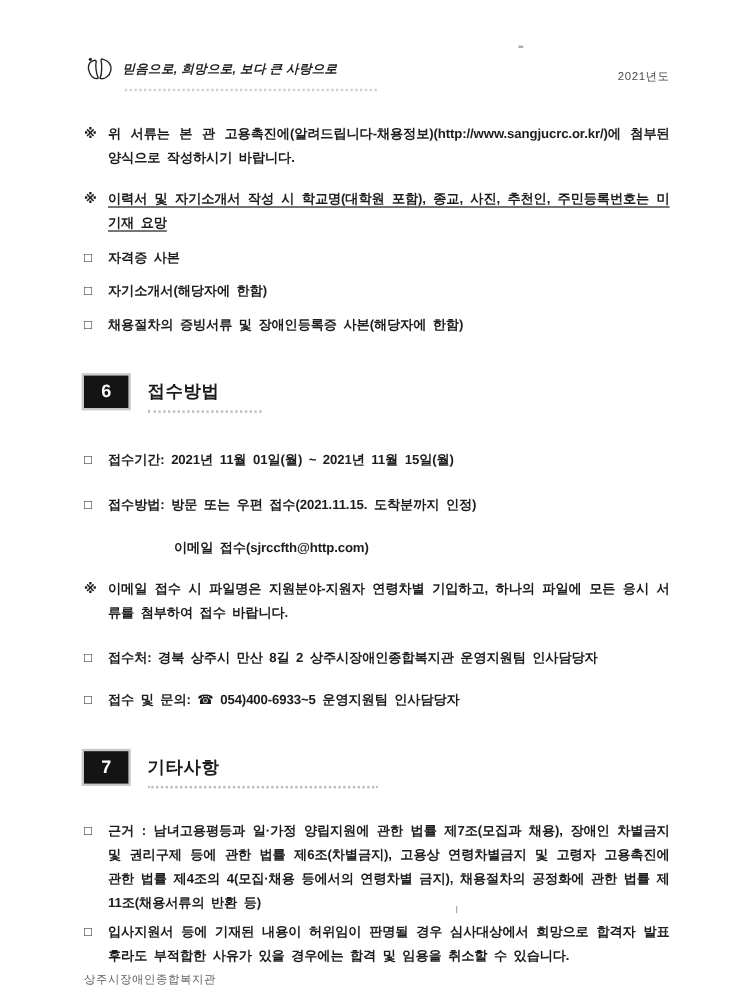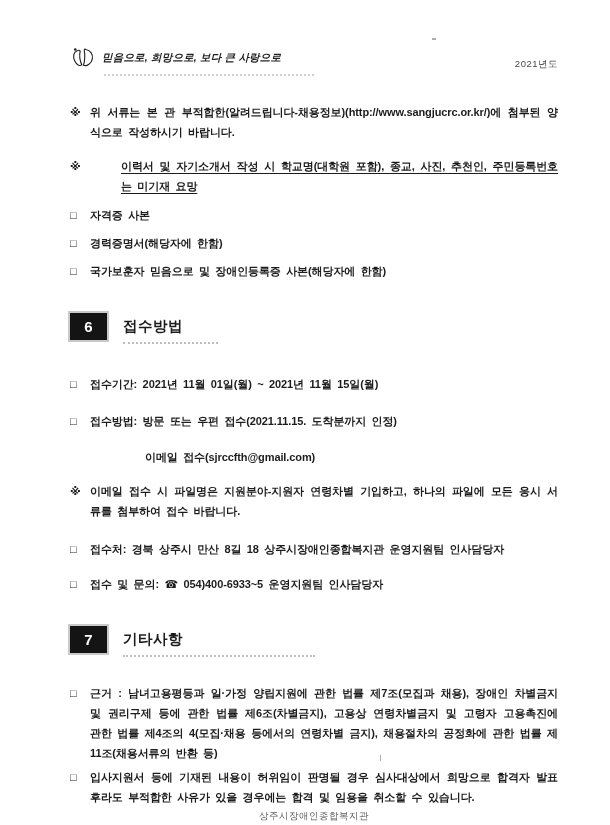--- a/index.html
+++ b/index.html
@@ -59,21 +59,20 @@
   }
   .ptext {
     flex: 1;
     text-align: justify;
     word-spacing: 2.5px;
     word-break: break-all;
   }
   .u .ptext {
     text-decoration: underline;
     text-underline-offset: 3px;
-    margin-left: 31px;
   }
   .indent-email { padding-left: 55px; }
 
   .mt-26 { margin-top: 26px; }
   .mt-14 { margin-top: 14px; }
   .mt-8  { margin-top: 8px; }
   .mt-9  { margin-top: 9px; }
   .mt-30 { margin-top: 30px; }
   .mt-17 { margin-top: 17px; }
   .mt-16 { margin-top: 16px; }
@@ -105,21 +104,21 @@
   .sec-fuzz {
     margin-left: 53px;
     margin-top: 2px;
     border-bottom: 2px dotted rgba(110,110,110,0.45);
   }
   .fuzz-short { width: 95px; }
   .fuzz-long  { width: 192px; }
 
   
   .org {
-    text-align: center;
+    text-align: left;
     font-size: 9.5px;
     color: #5f5f5f;
     margin-top: 3px;
     letter-spacing: 0.5px;
   }
 
   
   .speck { position: absolute; background: rgba(90,90,90,0.5); }
   .speck1 { top: 38px; left: 432px; width: 4px; height: 2px; }
   .speck2 { top: 755px; left: 380px; width: 1px; height: 6px; }
@@ -139,67 +138,67 @@
         </svg>
         <span class="slogan">믿음으로, 희망으로, 보다 큰 사랑으로</span>
       </div>
       <div class="slogan-fuzz"></div>
     </div>
     <span class="year">2021년도</span>
   </div>
 
   <div class="para mt-26">
     <span class="marker">※</span>
-    <span class="ptext">위 서류는 본 관 부적합한(알려드립니다-채용정보)(http://www.sangjucrc.or.kr/)에 첨부된 양식으로 작성하시기 바랍니다.</span>
+    <span class="ptext">위 서류는 본 관 고용촉진에(알려드립니다-채용정보)(http://www.sangjucrc.or.kr/)에 첨부된 양식으로 작성하시기 바랍니다.</span>
   </div>
   <div class="para u mt-14">
     <span class="marker">※</span>
     <span class="ptext">이력서 및 자기소개서 작성 시 학교명(대학원 포함), 종교, 사진, 추천인, 주민등록번호는 미기재 요망</span>
   </div>
 
   <div class="para mt-9">
     <span class="marker">□</span>
     <span class="ptext">자격증 사본</span>
   </div>
   <div class="para mt-8">
     <span class="marker">□</span>
-    <span class="ptext">경력증명서(해당자에 한함)</span>
+    <span class="ptext">자기소개서(해당자에 한함)</span>
   </div>
   <div class="para mt-8">
     <span class="marker">□</span>
-    <span class="ptext">국가보훈자 믿음으로 및 장애인등록증 사본(해당자에 한함)</span>
+    <span class="ptext">채용절차의 증빙서류 및 장애인등록증 사본(해당자에 한함)</span>
   </div>
 
   <div class="sec">
     <div class="sec-row">
       <div class="sec-num">6</div>
       <div class="sec-title">접수방법</div>
     </div>
     <div class="sec-fuzz fuzz-short"></div>
   </div>
 
   <div class="para mt-30">
     <span class="marker">□</span>
     <span class="ptext">접수기간: 2021년 11월 01일(월) ~ 2021년 11월 15일(월)</span>
   </div>
   <div class="para mt-17">
     <span class="marker">□</span>
     <span class="ptext">접수방법: 방문 또는 우편 접수(2021.11.15. 도착분까지 인정)</span>
   </div>
   <div class="para mt-16">
     <span class="marker"></span>
-    <span class="ptext indent-email">이메일 접수(sjrccfth@gmail.com)</span>
+    <span class="ptext indent-email">이메일 접수(sjrccfth@http.com)</span>
   </div>
   <div class="para mt-14">
     <span class="marker">※</span>
     <span class="ptext">이메일 접수 시 파일명은 지원분야-지원자 연령차별 기입하고, 하나의 파일에 모든 응시 서류를 첨부하여 접수 바랍니다.</span>
   </div>
   <div class="para mt-18">
     <span class="marker">□</span>
-    <span class="ptext">접수처: 경북 상주시 만산 8길 18 상주시장애인종합복지관 운영지원팀 인사담당자</span>
+    <span class="ptext">접수처: 경북 상주시 만산 8길 2 상주시장애인종합복지관 운영지원팀 인사담당자</span>
   </div>
   <div class="para mt-15">
     <span class="marker">□</span>
     <span class="ptext">접수 및 문의: ☎ 054)400-6933~5 운영지원팀 인사담당자</span>
   </div>
 
   <div class="sec mt-24">
     <div class="sec-row">
       <div class="sec-num">7</div>
       <div class="sec-title">기타사항</div>

